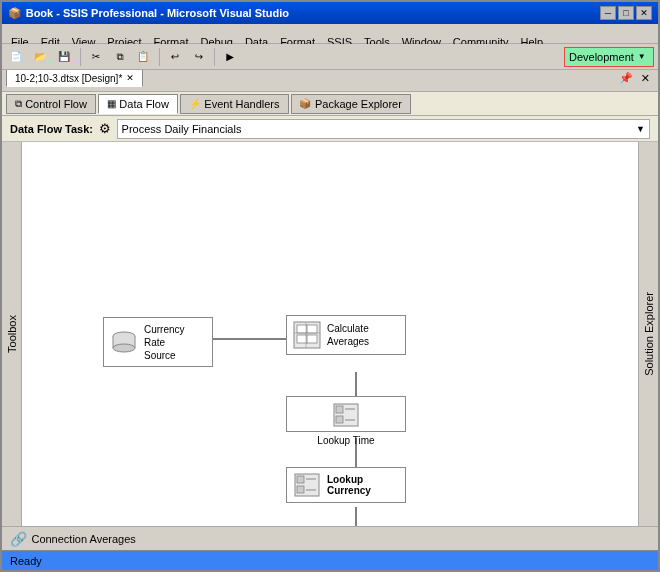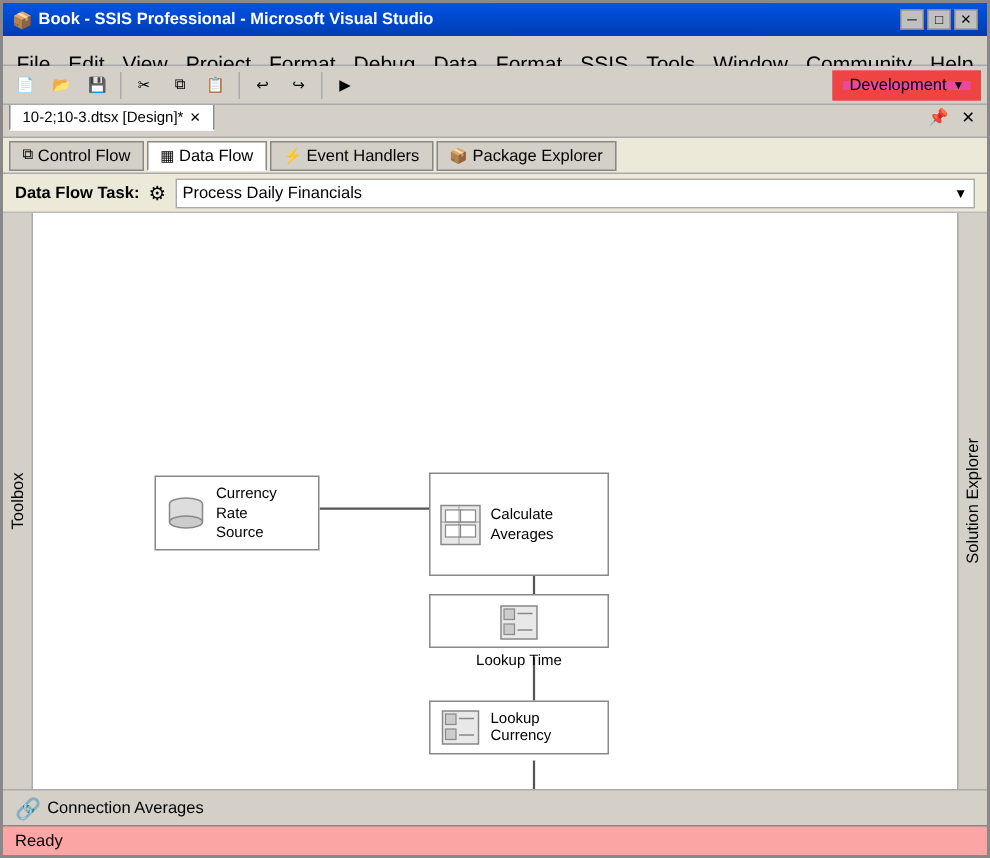--- a/index.html
+++ b/index.html
@@ -63,21 +63,21 @@
       border-bottom: 1px solid #aaa;
       padding: 2px 4px;
       display: flex;
       align-items: center;
       gap: 2px;
       height: 20px;
       flex-shrink: 0;
     }
     .menu-item {
       padding: 1px 5px;
-      font-size: 14px;
+      font-size: 11px;
       cursor: pointer;
       color: #000;
       margin-top: 16px;
     }
 
     
     .toolbar {
       background: #d4d0c8;
       border-bottom: 1px solid #aaa;
       padding: 2px 4px;
@@ -100,22 +100,22 @@
     }
     .toolbar-separator {
       width: 1px;
       height: 18px;
       background: #aaa;
       margin: 0 2px;
     }
     .toolbar-dropdown {
       display: flex;
       align-items: center;
-      border: 7px solid #ef4444;
-      background: #ec4899;
+      border: 1px solid #ef4444;
+      background: #86efac;
       padding: 1px 4px;
       font-size: 11px;
       height: 20px;
       min-width: 90px;
     }
 
     
     .doc-area {
       flex: 1;
       display: flex;
@@ -263,21 +263,21 @@
       height: 24px;
       flex-shrink: 0;
       gap: 4px;
     }
     .conn-icon {
       font-size: 14px;
     }
 
     
     .status-bar {
-      background: #fca5a5;
+      background: #3b82f6;
       border-top: 1px solid #888;
       padding: 2px 8px;
       font-size: 11px;
       height: 20px;
       display: flex;
       align-items: center;
       flex-shrink: 0;
     }
 
     .side-panel {
@@ -454,21 +454,21 @@
                 <ellipse cx="13" cy="7" rx="11" ry="4" fill="#ddd" stroke="#888" stroke-width="1"></ellipse>
                 <rect x="2" y="7" width="22" height="12" fill="#ddd" stroke="none"></rect>
                 <ellipse cx="13" cy="19" rx="11" ry="4" fill="#ccc" stroke="#888" stroke-width="1"></ellipse>
                 <line x1="2" y1="7" x2="2" y2="19" stroke="#888" stroke-width="1"></line>
                 <line x1="24" y1="7" x2="24" y2="19" stroke="#888" stroke-width="1"></line>
               </svg>
             </div>
             <div style="font-size:10px;line-height:13px;">Currency Rate<br>Source</div>
           </div>
 
-          <div class="flow-node" style="left:228px;top:173px;width:120px;height:69px;">
+          <div class="flow-node" style="left:228px;top:173px;width:120px;height:40px;">
             <div class="node-icon">
               <svg width="28" height="28" viewBox="0 0 28 28">
                 <rect x="1" y="1" width="26" height="26" fill="#e8e8e8" stroke="#888" stroke-width="1"></rect>
                 <rect x="4" y="4" width="10" height="8" fill="#fff" stroke="#888" stroke-width="0.8"></rect>
                 <rect x="14" y="4" width="10" height="8" fill="#fff" stroke="#888" stroke-width="0.8"></rect>
                 <rect x="4" y="14" width="10" height="8" fill="#fff" stroke="#888" stroke-width="0.8"></rect>
                 <rect x="14" y="14" width="10" height="8" fill="#fff" stroke="#888" stroke-width="0.8"></rect>
                 <line x1="1" y1="12" x2="27" y2="12" stroke="#888" stroke-width="0.5"></line>
                 <line x1="13" y1="1" x2="13" y2="27" stroke="#888" stroke-width="0.5"></line>
               </svg>
@@ -482,21 +482,21 @@
                 <rect x="1" y="1" width="24" height="22" fill="#e8e8e8" stroke="#888" stroke-width="1"></rect>
                 <rect x="3" y="3" width="7" height="7" fill="#ccc" stroke="#888" stroke-width="0.8"></rect>
                 <rect x="3" y="13" width="7" height="7" fill="#ccc" stroke="#888" stroke-width="0.8"></rect>
                 <line x1="12" y1="6" x2="22" y2="6" stroke="#888" stroke-width="1"></line>
                 <line x1="12" y1="17" x2="22" y2="17" stroke="#888" stroke-width="1"></line>
               </svg>
             </div>
             <div style="font-size:10px;">Lookup Time</div>
           </div>
 
-          <div class="flow-node" style="left:228px;top:325px;width:120px;height:36px;">
+          <div class="flow-node" style="left:228px;top:325px;width:120px;height:36px;font-weight:bold;">
             <div class="node-icon">
               <svg width="26" height="24" viewBox="0 0 26 24">
                 <rect x="1" y="1" width="24" height="22" fill="#e8e8e8" stroke="#888" stroke-width="1"></rect>
                 <rect x="3" y="3" width="7" height="7" fill="#ccc" stroke="#888" stroke-width="0.8"></rect>
                 <rect x="3" y="13" width="7" height="7" fill="#ccc" stroke="#888" stroke-width="0.8"></rect>
                 <line x1="12" y1="6" x2="22" y2="6" stroke="#888" stroke-width="1"></line>
                 <line x1="12" y1="17" x2="22" y2="17" stroke="#888" stroke-width="1"></line>
               </svg>
             </div>
             <div style="font-size:10px;">Lookup Currency</div>

